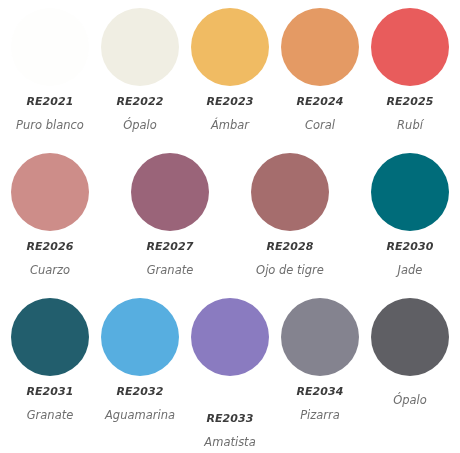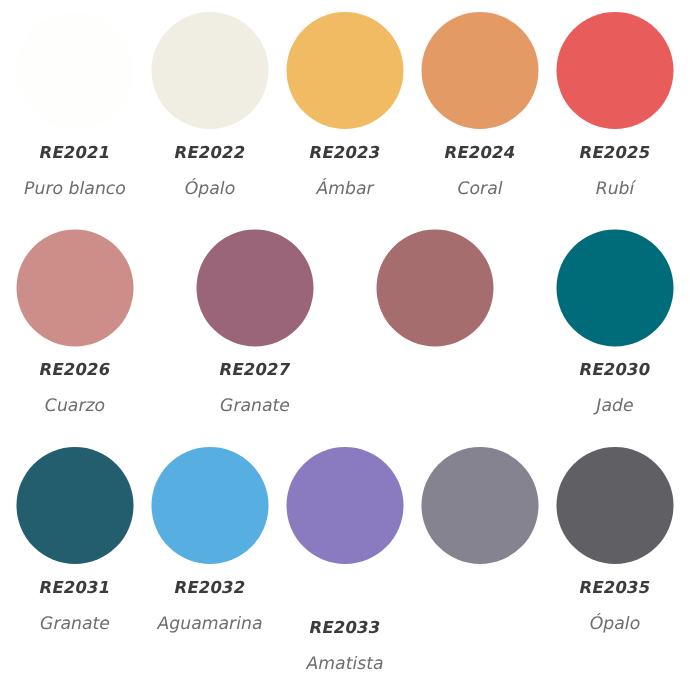--- a/index.html
+++ b/index.html
@@ -116,20 +116,24 @@
     </div>
     <div class="swatch-cell">
       <div class="swatch-disc" style="background-color: rgb(154, 100, 121);"></div>
       <div class="swatch-labels">
         <span class="swatch-code" style="color: rgb(59, 59, 59);">RE2027</span>
         <span class="swatch-name" style="color: rgb(110, 110, 110);">Granate</span>
       </div>
     </div>
     <div class="swatch-cell">
       <div class="swatch-disc" style="background-color: rgb(165, 109, 109);"></div>
+      <div class="swatch-labels">
+        <span class="swatch-code" style="color: rgb(59, 59, 59);">RE2028</span>
+        <span class="swatch-name" style="color: rgb(110, 110, 110);">Ojo de tigre</span>
+      </div>
     </div>
     <div class="swatch-cell">
       <div class="swatch-disc" style="background-color: rgb(0, 108, 122);"></div>
       <div class="swatch-labels">
         <span class="swatch-code" style="color: rgb(59, 59, 59);">RE2030</span>
         <span class="swatch-name" style="color: rgb(110, 110, 110);">Jade</span>
       </div>
     </div>
   </div>
 
@@ -150,23 +154,26 @@
     </div>
     <div class="swatch-cell">
       <div class="swatch-disc" style="background-color: rgb(138, 123, 192);"></div>
       <div class="swatch-labels">
         <span class="swatch-code" style="color: rgb(59, 59, 59); margin-top: 27px;">RE2033</span>
         <span class="swatch-name" style="color: rgb(110, 110, 110);">Amatista</span>
       </div>
     </div>
     <div class="swatch-cell">
       <div class="swatch-disc" style="background-color: rgb(132, 131, 143);"></div>
+      <div class="swatch-labels">
+        <span class="swatch-code" style="color: rgb(59, 59, 59);">RE2034</span>
+        <span class="swatch-name" style="color: rgb(110, 110, 110);">Pizarra</span>
+      </div>
     </div>
     <div class="swatch-cell">
       <div class="swatch-disc" style="background-color: rgb(95, 95, 100);"></div>
       <div class="swatch-labels">
-        <span class="swatch-code" style="color: rgb(59, 59, 59);">RE2035</span>
         <span class="swatch-name" style="color: rgb(110, 110, 110);">Ópalo</span>
       </div>
     </div>
   </div>
 
 </div>
 
 </body></html>

